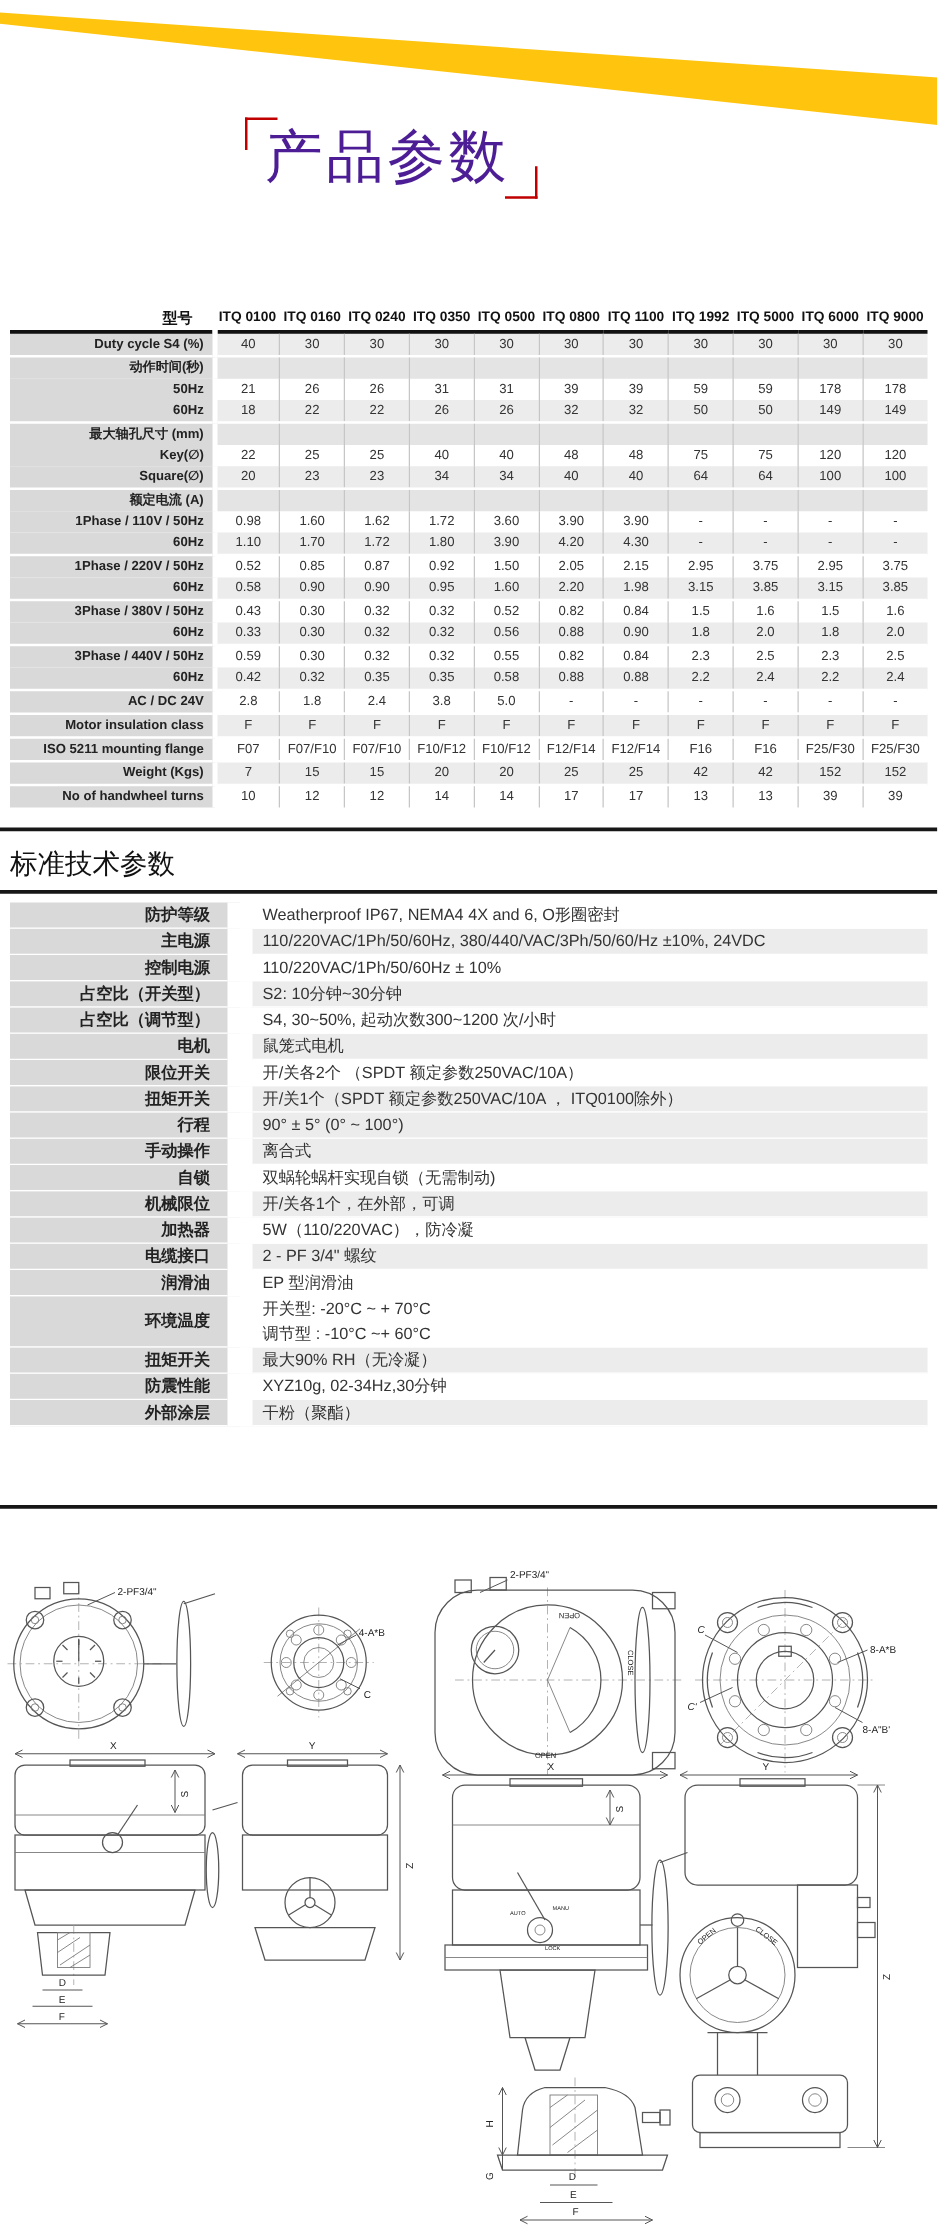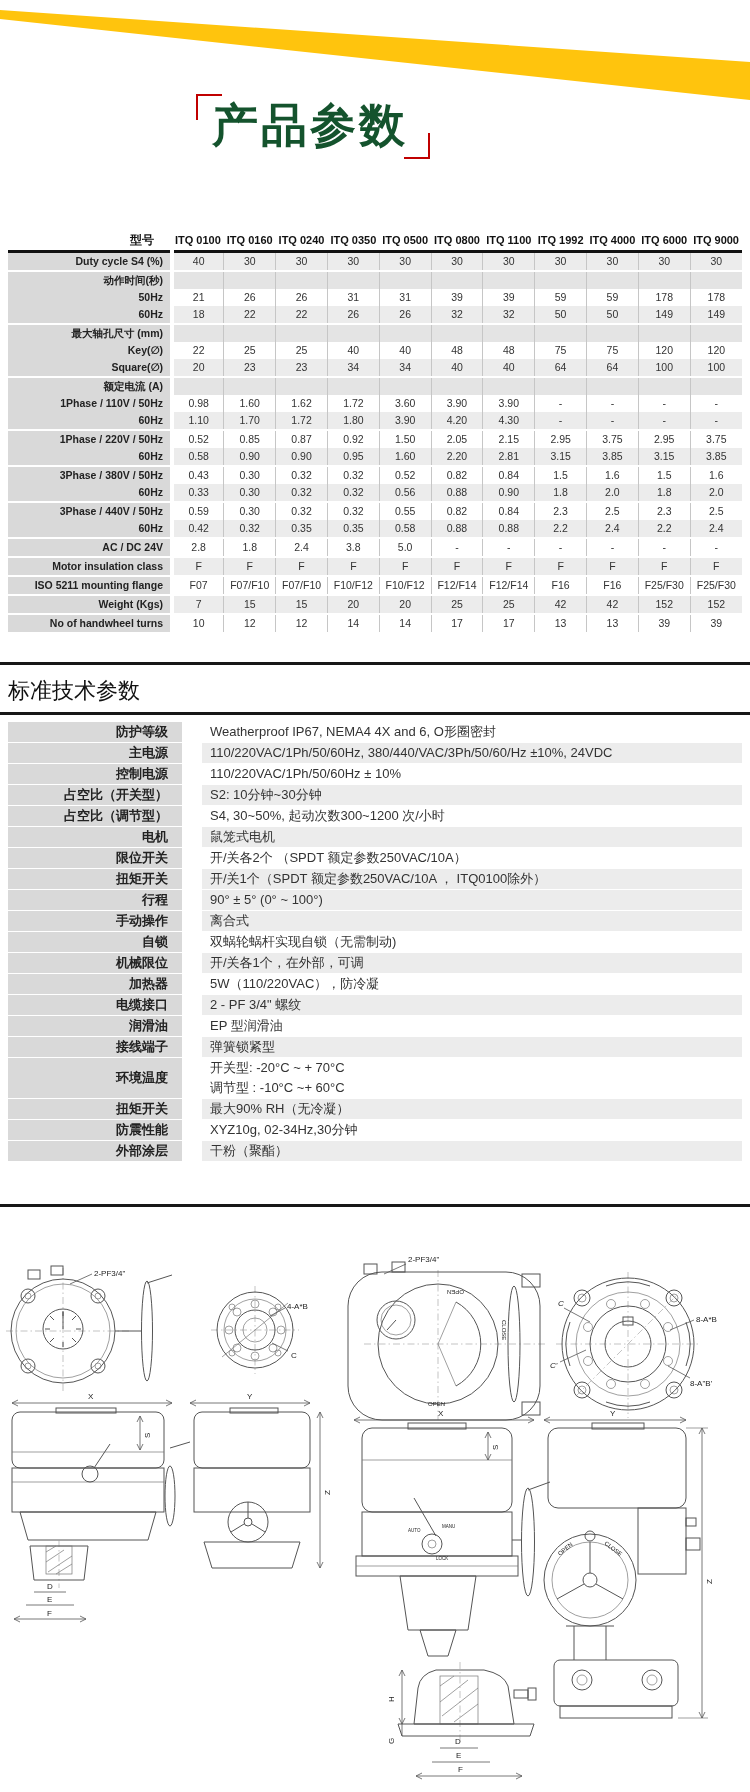--- a/index.html
+++ b/index.html
@@ -1,26 +1,26 @@
 <!DOCTYPE html>
 <html><head>
 <meta charset="utf-8">
 <style>
   html,body{margin:0;padding:0;background:#fff;}
   .page{position:relative;width:750px;height:1792px;background:#fff;overflow:hidden;
         font-family:"Liberation Sans","DejaVu Sans",sans-serif;color:#222;}
   .ribbon{position:absolute;top:0;left:0;}
   .title-block{position:absolute;top:100px;left:212px;}
-  .title-block h1{margin:0;font-size:46px;font-weight:bold;color:#14532d;letter-spacing:3px;line-height:1.1;}
+  .title-block h1{margin:0;font-size:46px;font-weight:normal;color:#4c1d95;letter-spacing:3px;line-height:1.1;}
   .bracket{position:absolute;width:24px;height:24px;border-color:#C00000;}
   .bracket.tl{left:-16px;top:-6px;border-left:2px solid #C00000;border-top:2px solid #C00000;}
   .bracket.br{right:-22px;bottom:-8px;border-right:2px solid #C00000;border-bottom:2px solid #C00000;}
   .rule{position:absolute;left:0;width:750px;height:3px;background:#171717;}
   
-  table.spec{position:absolute;top:230px;left:8px;width:734px;border-collapse:collapse;table-layout:fixed;}
+  table.spec{position:absolute;top:244px;left:8px;width:734px;border-collapse:collapse;table-layout:fixed;}
   table.spec col.c0{width:164px;}
   table.spec th{height:20px;font-size:11px;font-weight:bold;color:#111;border-bottom:3px solid #111;padding:0;}
   table.spec th.lbl-h{text-align:right;padding-right:18px;font-size:12px;}
   table.spec td{height:17px;font-size:10.5px;text-align:center;color:#333;padding:0;line-height:1;}
   table.spec td.lbl{background:#d9d9d9;text-align:right;padding-right:7px;font-weight:bold;color:#222;border-right:4px solid #fff;font-size:10.5px;}
   table.spec td.val+td.val{border-left:1px solid #c6c6c6;}
   table.spec tr.stripe td.val{background:#ececec;}
   table.spec tr.section td.val{background:#e4e4e4;}
   table.spec tr.gap td{border-top:2px solid #fff;}
   
@@ -78,21 +78,21 @@
         <tr>
           <th class="lbl-h">型号</th>
           <th class="mod-h">ITQ 0100</th>
           <th class="mod-h">ITQ 0160</th>
           <th class="mod-h">ITQ 0240</th>
           <th class="mod-h">ITQ 0350</th>
           <th class="mod-h">ITQ 0500</th>
           <th class="mod-h">ITQ 0800</th>
           <th class="mod-h">ITQ 1100</th>
           <th class="mod-h">ITQ 1992</th>
-          <th class="mod-h">ITQ 4000</th>
+          <th class="mod-h">ITQ 5000</th>
           <th class="mod-h">ITQ 6000</th>
           <th class="mod-h">ITQ 9000</th>
         </tr>
       </thead>
     <tbody>
         <tr class="stripe">
           <td class="lbl">Duty cycle S4 (%)</td>
           <td class="val">40</td>
           <td class="val">30</td>
           <td class="val">30</td>
@@ -246,21 +246,21 @@
           <td class="val">3.75</td>
         </tr>
         <tr class="stripe">
           <td class="lbl">60Hz</td>
           <td class="val">0.58</td>
           <td class="val">0.90</td>
           <td class="val">0.90</td>
           <td class="val">0.95</td>
           <td class="val">1.60</td>
           <td class="val">2.20</td>
-          <td class="val">2.81</td>
+          <td class="val">1.98</td>
           <td class="val">3.15</td>
           <td class="val">3.85</td>
           <td class="val">3.15</td>
           <td class="val">3.85</td>
         </tr>
         <tr class="gap">
           <td class="lbl">3Phase / 380V / 50Hz</td>
           <td class="val">0.43</td>
           <td class="val">0.30</td>
           <td class="val">0.32</td>
@@ -480,26 +480,20 @@
         <tr class="stripe">
           <td class="lbl">电缆接口</td>
           <td class="val">
             <div>2 - PF 3/4" 螺纹</div>
           </td>
         </tr>
         <tr>
           <td class="lbl">润滑油</td>
           <td class="val">
             <div>EP 型润滑油</div>
-          </td>
-        </tr>
-        <tr class="stripe">
-          <td class="lbl">接线端子</td>
-          <td class="val">
-            <div>弹簧锁紧型</div>
           </td>
         </tr>
         <tr class="dbl">
           <td class="lbl">环境温度</td>
           <td class="val">
             <div>开关型: -20°C ~ + 70°C</div>
             <div>调节型 : -10°C ~+ 60°C</div>
           </td>
         </tr>
         <tr class="stripe">

